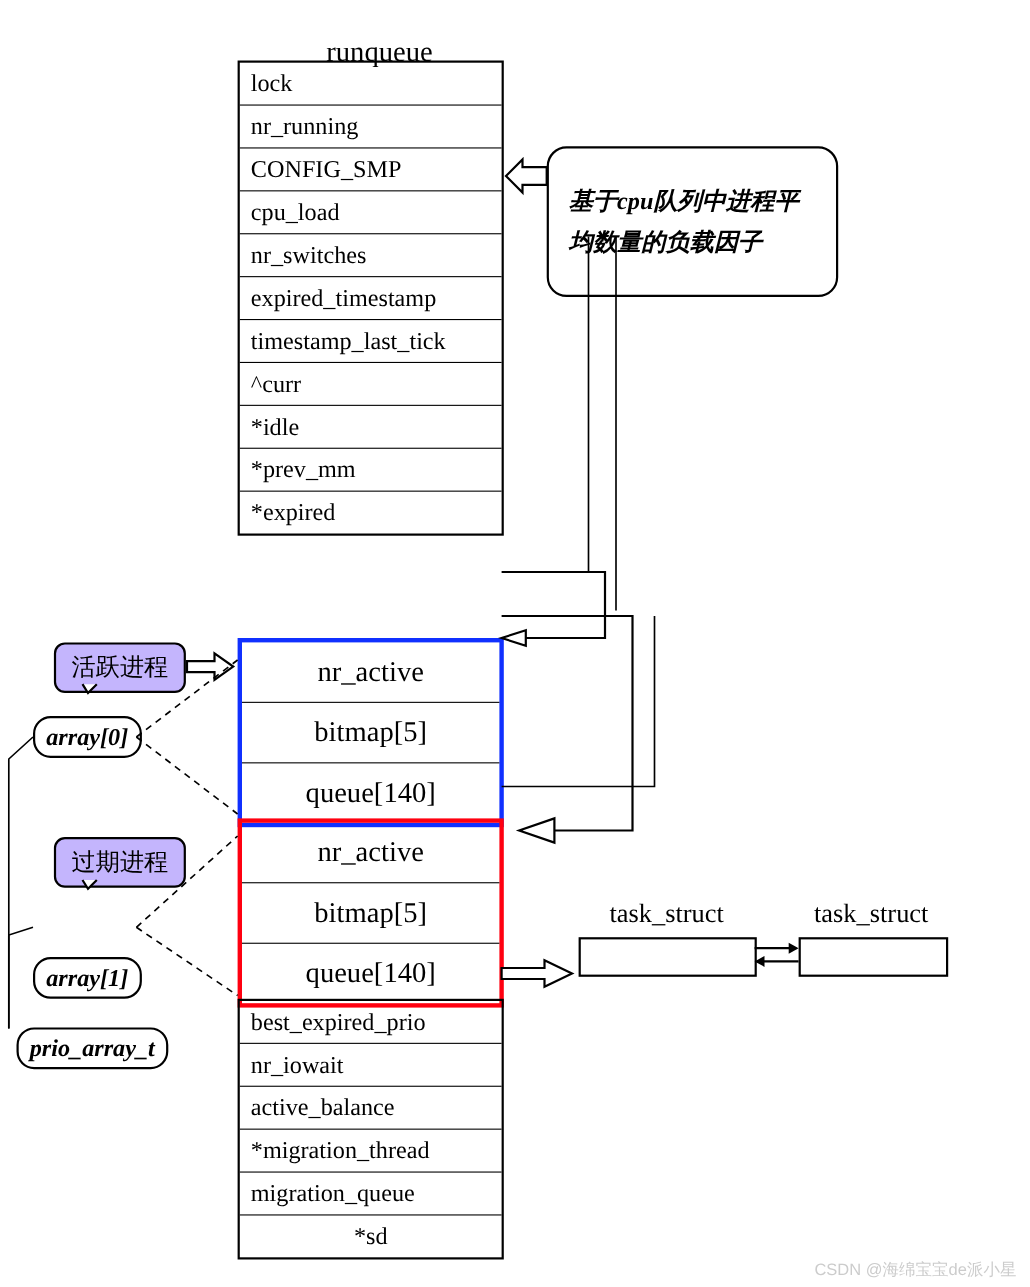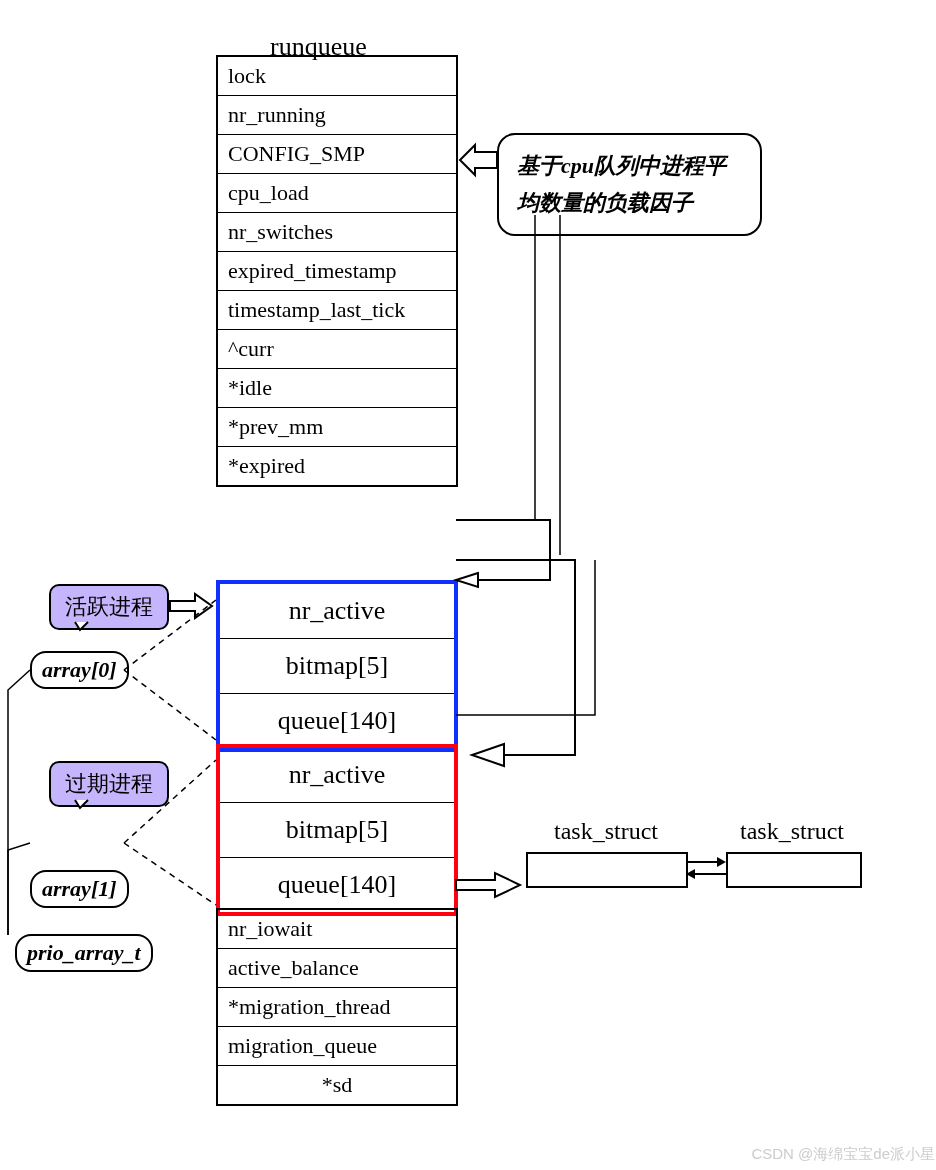--- a/index.html
+++ b/index.html
@@ -7,20 +7,21 @@
   padding: 0;
   width: 936px;
   height: 1170px;
   background: #fff;
   font-family: "Times New Roman", serif;
   position: relative;
 }
 .title {
   position: absolute;
   font-size: 26px;
+  text-align: center;
 }
 .table {
   position: absolute;
   border: 2px solid #000;
   border-collapse: collapse;
 }
 .cell {
   border-top: 1px solid #000;
   padding: 6px 10px;
   font-size: 22px;
@@ -45,21 +46,21 @@
   border: 2px solid #000;
   border-radius: 10px;
   padding: 6px 14px;
   font-size: 22px;
   background: #c4b5fd;
 }
 .callout-big {
   position: absolute;
   border: 2px solid #000;
   border-radius: 18px;
-  padding: 12px 18px;
+  padding: 29px 18px;
   font-size: 22px;
   font-style: italic;
   font-weight: bold;
   background: #fff;
   line-height: 1.7;
 }
 .array-label {
   position: absolute;
   border: 2px solid #000;
   border-radius: 16px;
@@ -74,21 +75,21 @@
   border: 2px solid #000;
   background: #fff;
 }
 .task-label {
   position: absolute;
   font-size: 24px;
 }
 .watermark {
   position: absolute;
   bottom: 6px;
-  right: 1px;
+  right: 12px;
   font-size: 15px;
   color: #ccc;
   font-family: Arial, sans-serif;
 }
 svg.overlay {
   position: absolute;
   top: 0; left: 0;
   pointer-events: none;
 }
 </style>
@@ -117,20 +118,21 @@
   <div class="cell">queue[140]</div>
 </div>
 
 <div class="red-box" style="left:216px; top:744px; width:234px;">
   <div class="cell">nr_active</div>
   <div class="cell">bitmap[5]</div>
   <div class="cell">queue[140]</div>
 </div>
 
 <div class="table" style="left:216px; top:908px; width:238px;">
+  <div class="cell">best_expired_prio</div>
   <div class="cell">nr_iowait</div>
   <div class="cell">active_balance</div>
   <div class="cell">*migration_thread</div>
   <div class="cell">migration_queue</div>
   <div class="cell" style="text-align:center;">*sd</div>
 </div>
 
 <div class="callout-big" style="left:497px; top:133px; width:225px;">基于cpu队列中进程平均数量的负载因子</div>
 
 <div class="callout" style="left:49px; top:584px;">活跃进程</div>

